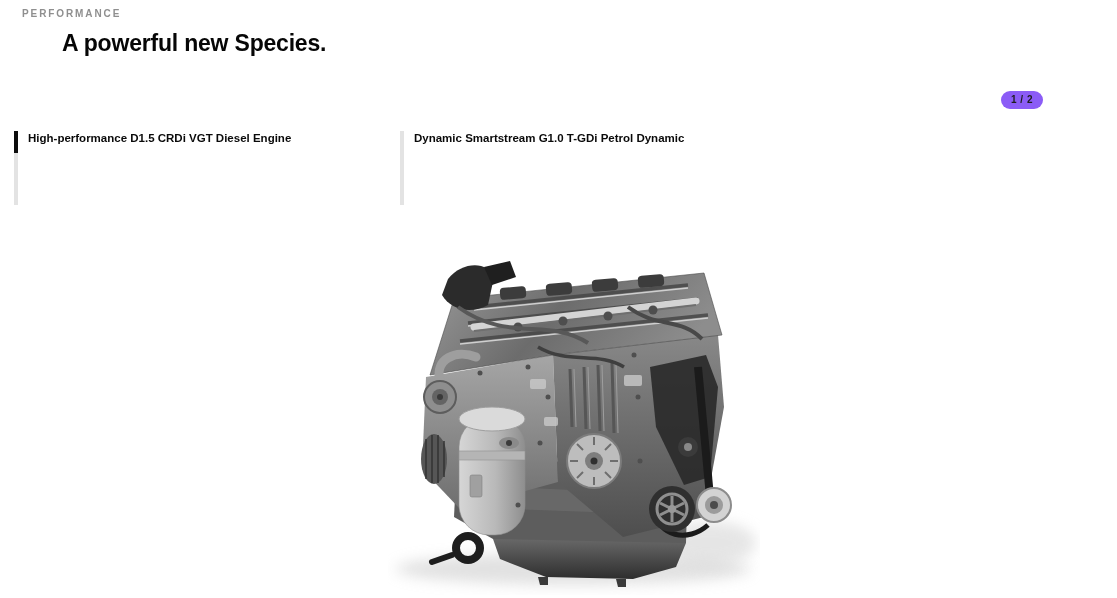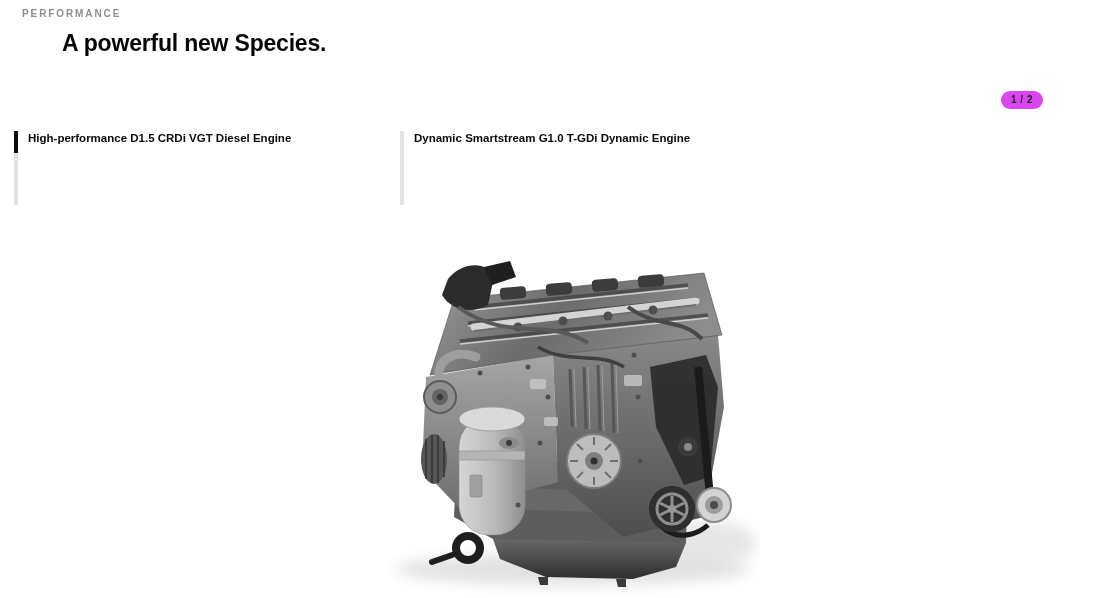--- a/index.html
+++ b/index.html
@@ -24,21 +24,21 @@
     letter-spacing: -0.2px;
     margin-left: 40px;
   }
   .description {
     position: absolute; left: 22px; top: 66px; width: 1088px;
     font-size: 11.5px; line-height: 15px; color: #181818;
   }
   .page-indicator {
     position: absolute; top: 91px; right: 74px;
     height: 18px; line-height: 18px; padding: 0 10px;
-    background: #d946ef; border-radius: 9px;
+    background: #8b5cf6; border-radius: 9px;
     font-size: 10px; font-weight: 600; color: #1d1d1d;
     letter-spacing: 0.5px;
   }
 
   .features { position: absolute; top: 131px; left: 0; right: 0; height: 100px; }
   .feature { position: absolute; top: 0; display: flex; cursor: pointer; }
   .feature-1 { left: 14px; }
   .feature-2 { left: 400px; }
   .feature-bar {
     width: 4px; height: 74px; background: #e3e3e3;
@@ -79,21 +79,21 @@
     <div class="feature feature-1">
       <div class="feature-bar active"></div>
       <div class="feature-content">
         <div class="feature-title">High-performance D1.5 CRDi VGT Diesel Engine</div>
       </div>
     </div>
 
     <div class="feature feature-2">
       <div class="feature-bar"></div>
       <div class="feature-content">
-        <div class="feature-title">Dynamic Smartstream G1.0 T-GDi Dynamic Engine</div>
+        <div class="feature-title">Dynamic Smartstream G1.0 T-GDi Petrol Dynamic</div>
       </div>
     </div>
 
   </div>
 
   <div class="engine-figure">
     <svg viewBox="0 0 372 348" xmlns="http://www.w3.org/2000/svg">
       <defs>
         <linearGradient id="gBlockL" x1="0" y1="0" x2="0" y2="1">
           <stop offset="0" stop-color="#a6a6a6"></stop>

